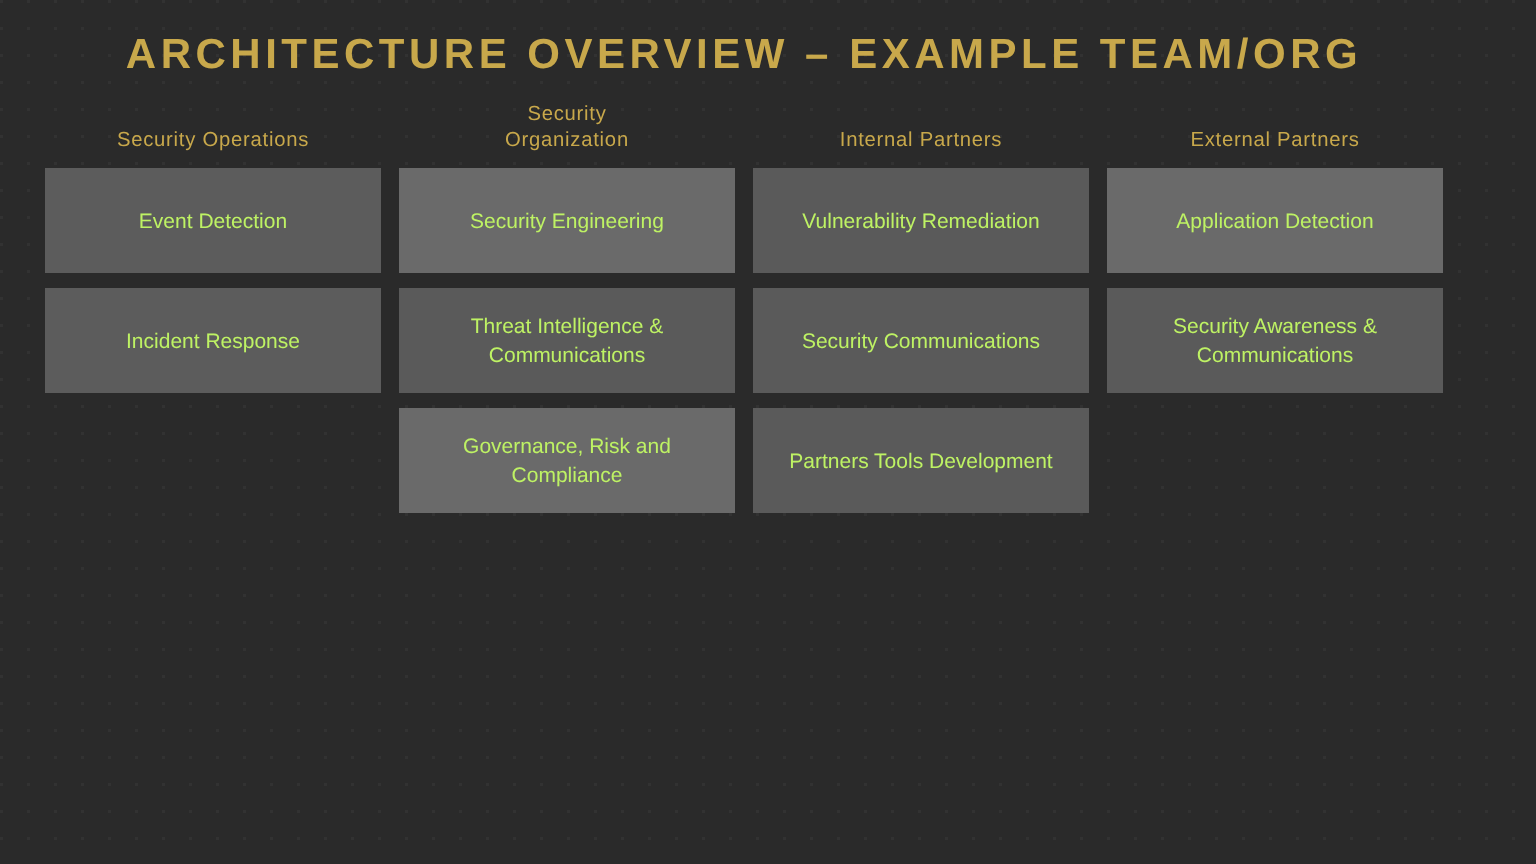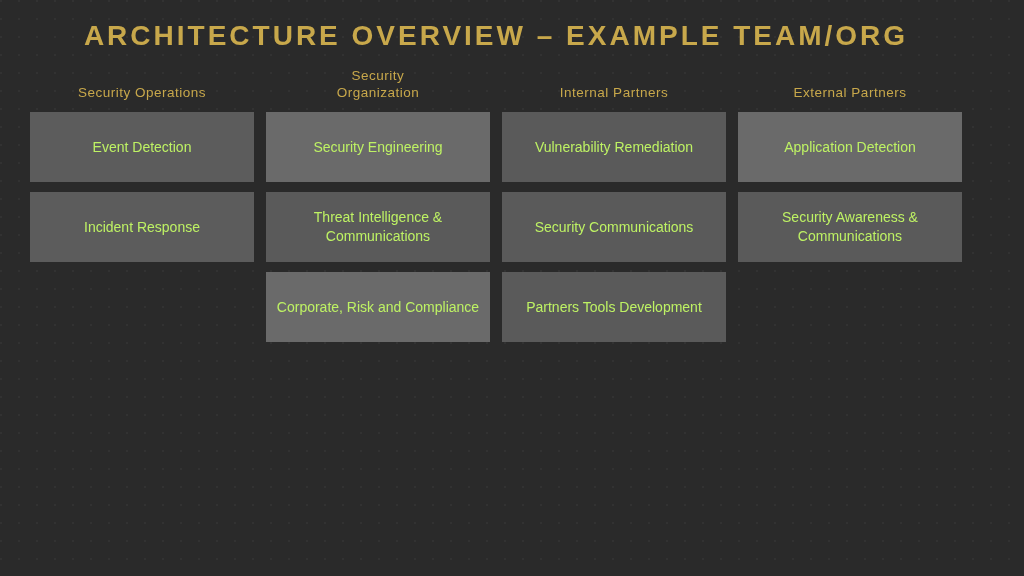--- a/index.html
+++ b/index.html
@@ -122,21 +122,21 @@
 Organization</span>
       </div>
       <div class="cards">
         <div class="card">
           <span>Security Engineering</span>
         </div>
         <div class="card">
           <span>Threat Intelligence &amp; Communications</span>
         </div>
         <div class="card">
-          <span>Corporate, Risk and Compliance</span>
+          <span>Governance, Risk and Compliance</span>
         </div>
       </div>
     </div>
 
     <div class="column col-int-partners">
       <div class="col-header">
         <span>Internal Partners</span>
       </div>
       <div class="cards">
         <div class="card">

